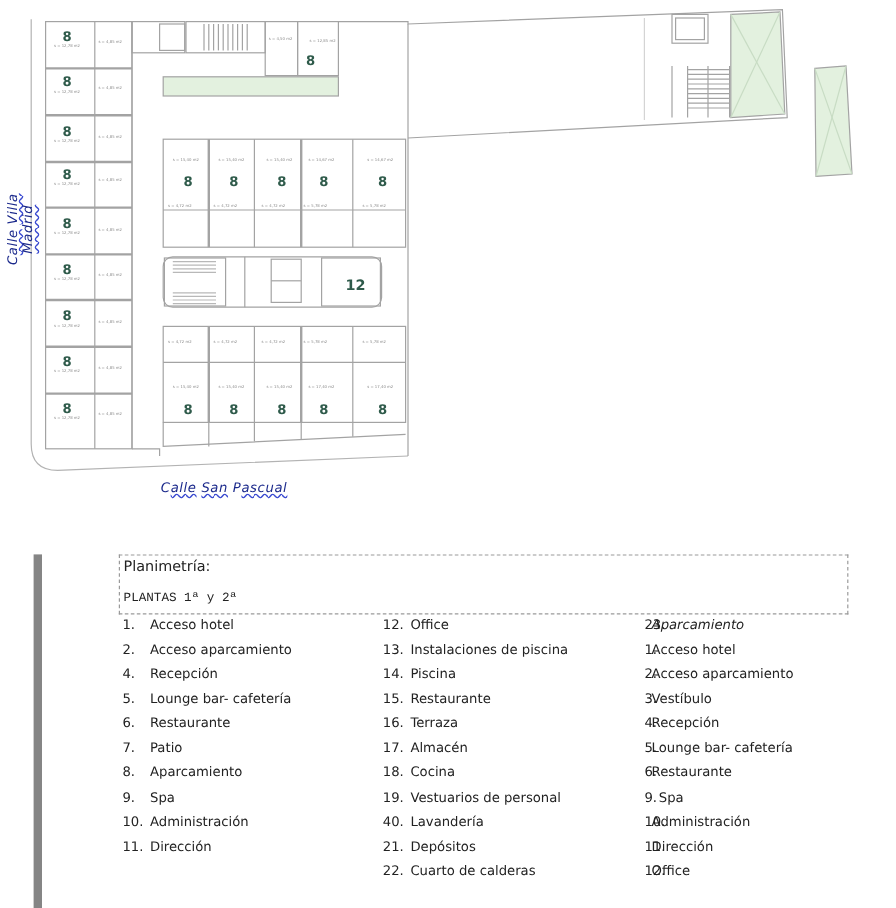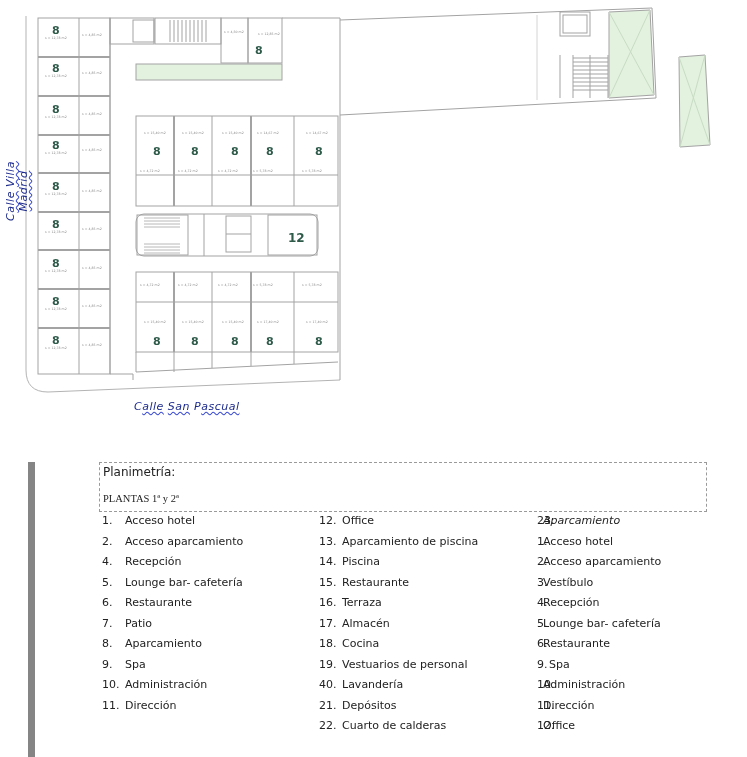--- a/index.html
+++ b/index.html
@@ -5,21 +5,21 @@
   html, body { margin:0; padding:0; background:#ffffff; }
   body { width:747px; height:757px; position:relative; overflow:hidden; font-family:"Liberation Sans", sans-serif; }
   #plan { position:absolute; left:0; top:0; width:747px; height:420px; }
   .street { position:absolute; font-family:"DejaVu Sans", sans-serif; font-style:italic; font-size:11px; color:#1c2a8c; letter-spacing:0.5px; }
   .street .u { text-decoration: underline wavy #3b4bd1; }
   #street-left { left:-33px; top:178px; transform:rotate(-90deg); transform-origin:center; width:100px; text-align:center; }
   #street-bottom { left:134px; top:400px; }
   #sidebar-bar { position:absolute; left:28px; top:462px; width:7px; height:295px; background:#858585; }
   #title-box { position:absolute; left:99px; top:462px; width:606px; height:48px; border:1px dashed #9a9a9a; }
   #title-main { position:absolute; left:3px; top:2px; font-family:"DejaVu Sans", sans-serif; font-size:12px; color:#222; }
-  #title-sub { position:absolute; left:3px; top:30px; font-family:Liberation Serif, serif; font-size:10.5px; color:#222; }
+  #title-sub { position:absolute; left:3px; top:30px; font-family:Liberation Mono, monospace; font-size:10.5px; color:#222; }
   .col { position:absolute; top:514px; font-family:"DejaVu Sans", sans-serif; font-size:11px; color:#222; }
   .col .li { height:20.5px; line-height:14px; white-space:nowrap; position:relative; }
   .col .n { display:inline-block; }
   #col1 { left:102px; } #col1 .n { width:23px; }
   #col2 { left:319px; } #col2 .n { width:23px; }
   #col3 { left:537px; } #col3 .n { width:0; }
 </style>
 </head>
 <body>
 
@@ -210,21 +210,21 @@
     <div class="li"><span class="n">5.</span><span>Lounge bar- cafetería</span></div>
     <div class="li"><span class="n">6.</span><span>Restaurante</span></div>
     <div class="li"><span class="n">7.</span><span>Patio</span></div>
     <div class="li"><span class="n">8.</span><span>Aparcamiento</span></div>
     <div class="li"><span class="n">9.</span><span>Spa</span></div>
     <div class="li"><span class="n">10.</span><span>Administración</span></div>
     <div class="li"><span class="n">11.</span><span>Dirección</span></div>
   </div>
 <div class="col" id="col2">
     <div class="li"><span class="n">12.</span><span>Office</span></div>
-    <div class="li"><span class="n">13.</span><span>Aparcamiento de piscina</span></div>
+    <div class="li"><span class="n">13.</span><span>Instalaciones de piscina</span></div>
     <div class="li"><span class="n">14.</span><span>Piscina</span></div>
     <div class="li"><span class="n">15.</span><span>Restaurante</span></div>
     <div class="li"><span class="n">16.</span><span>Terraza</span></div>
     <div class="li"><span class="n">17.</span><span>Almacén</span></div>
     <div class="li"><span class="n">18.</span><span>Cocina</span></div>
     <div class="li"><span class="n">19.</span><span>Vestuarios de personal</span></div>
     <div class="li"><span class="n">40.</span><span>Lavandería</span></div>
     <div class="li"><span class="n">21.</span><span>Depósitos</span></div>
     <div class="li"><span class="n">22.</span><span>Cuarto de calderas</span></div>
   </div>

